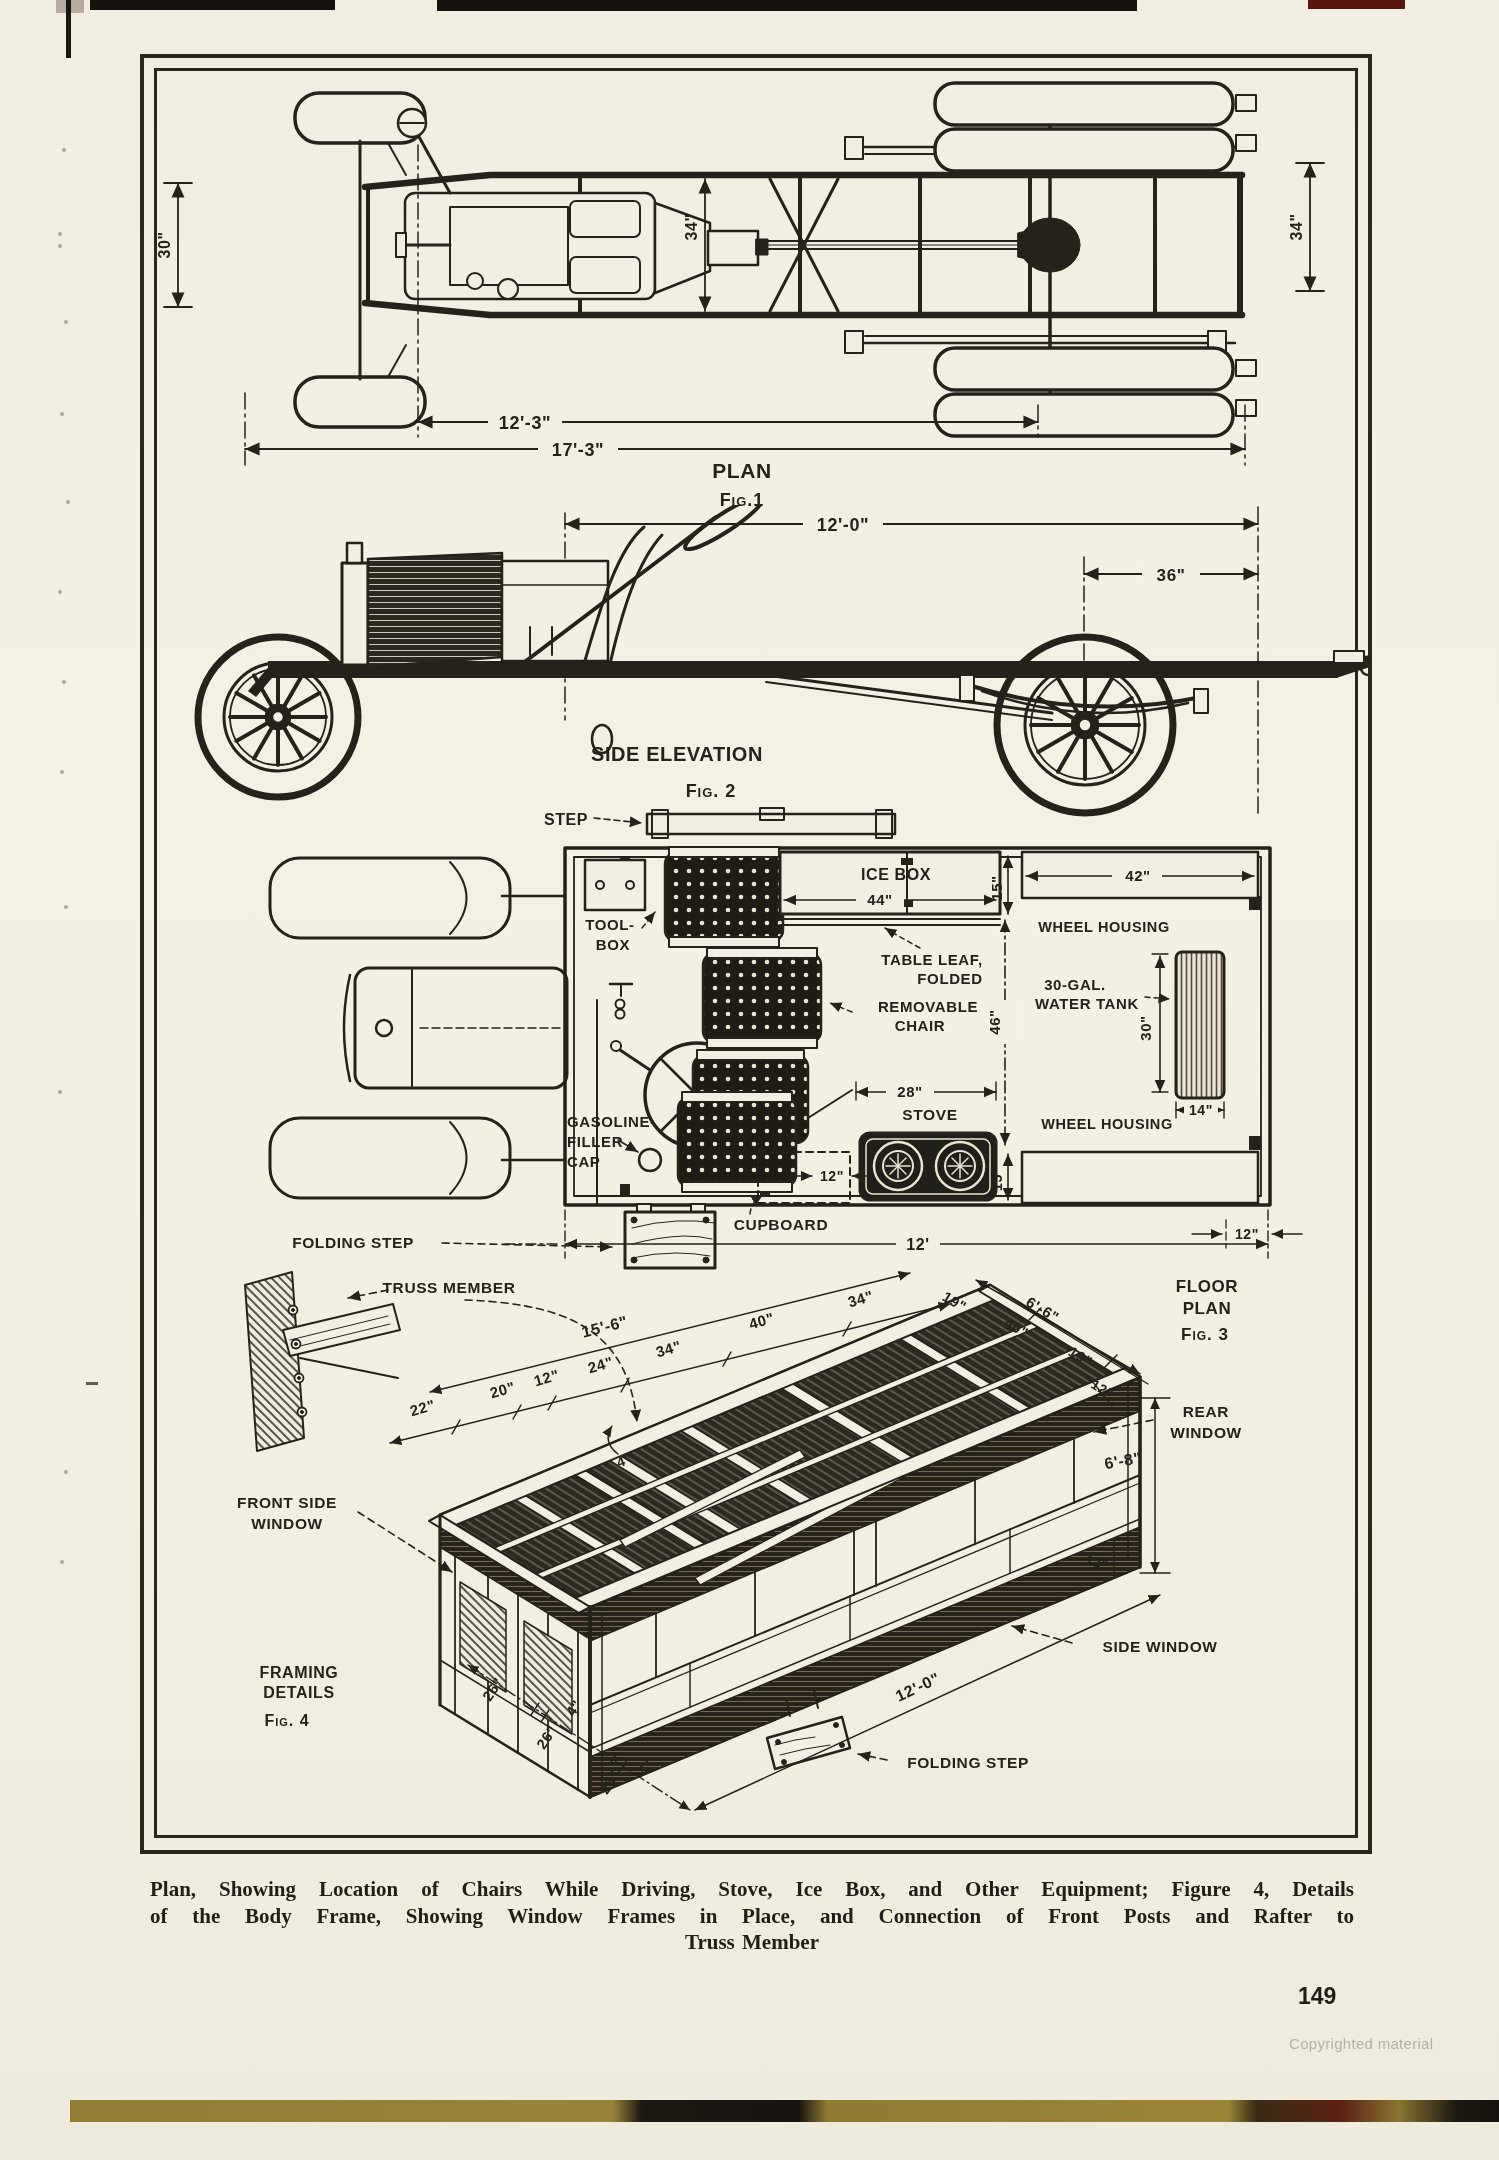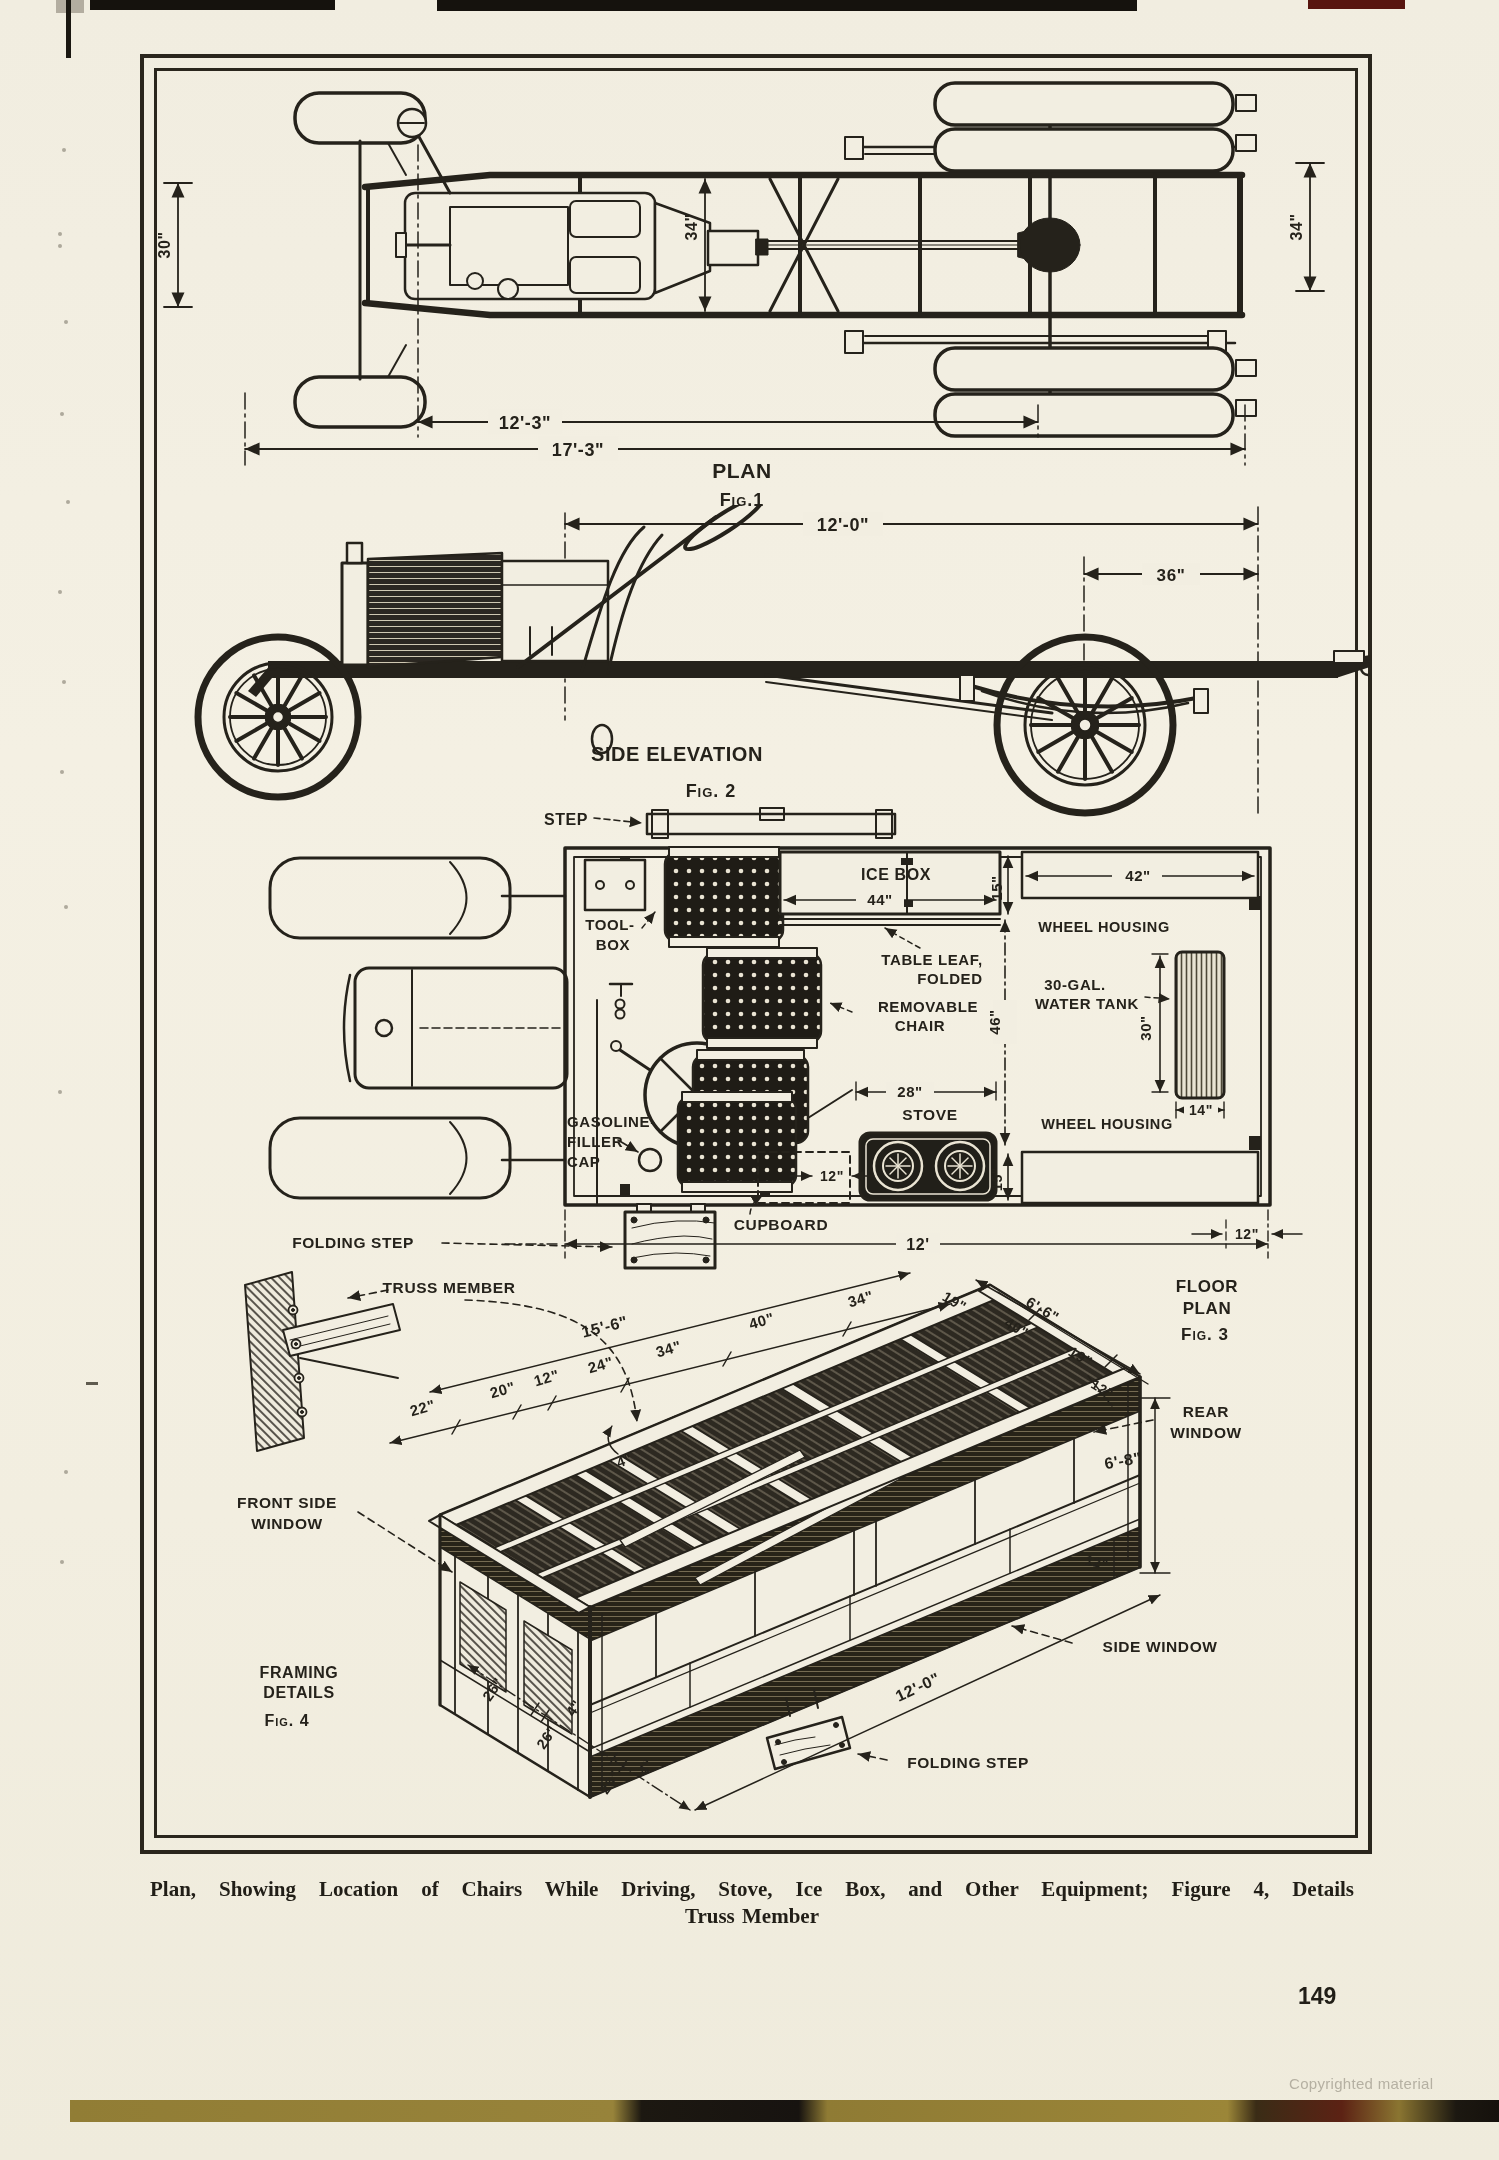--- a/index.html
+++ b/index.html
@@ -10,21 +10,21 @@
   .fig{position:absolute;}
   .fig text{font-family:"Liberation Sans",sans-serif;font-weight:700;fill:#25221b;stroke:none;letter-spacing:.6px;}
   .fig text.figlbl{font-variant:small-caps;letter-spacing:1px;}
   .frame-outer{left:140px;top:54px;width:1224px;height:1792px;border:4px solid #2a261d;}
   .frame-inner{left:154px;top:68px;width:1198px;height:1764px;border:3px solid #2a261d;}
   .caption{left:150px;top:1876px;width:1204px;color:#211e17;
            font-family:"Liberation Serif",serif;font-weight:700;font-size:21px;line-height:26.5px;word-spacing:2px;}
   .caption .jline{text-align:justify;text-align-last:justify;}
   .caption .cline{text-align:center;}
   .pagenum{left:1298px;top:1983px;font-family:Liberation Sans, sans-serif;font-weight:700;font-size:23px;color:#211e17;}
-  .copyright{left:1289px;top:2035px;font-size:15px;color:#b5b0a2;letter-spacing:.3px;margin-top:40px;}
+  .copyright{left:1289px;top:2035px;font-size:15px;color:#b5b0a2;letter-spacing:.3px;}
   .band-top{background:#15120d;height:10px;top:0;}
   .band-bottom{left:70px;top:2100px;width:1429px;height:22px;
      background:linear-gradient(90deg,#917d35 0%,#97833a 38%,#1c1811 40%,#171310 51%,#8f7b34 53%,#9b8638 81%,#3a2c16 83%,#5c2214 89%,#8a7531 93%,#1c1811 97%,#15110c 100%);}
   .mark{background:#6a6455;opacity:.5;border-radius:50%;width:4px;height:4px;}
   .dash-mark{background:#3a362b;width:12px;height:3px;opacity:.8;}
 </style>
 </head>
 <body>
 
 <div class="page">
@@ -661,18 +661,19 @@
       <text transform="translate(464,545) rotate(-55)" font-size="14.5" text-anchor="middle">26"</text>
 
       <text x="149" y="438" font-size="16" letter-spacing="1" text-anchor="middle">FRAMING</text>
       <text x="149" y="458" font-size="16" letter-spacing="1" text-anchor="middle">DETAILS</text>
       <text x="137" y="486" font-size="16" class="figlbl" text-anchor="middle">Fig. 4</text>
     </g>
   </svg>
 
   <div class="abs caption">
     <div class="jline">Plan, Showing Location of Chairs While Driving, Stove, Ice Box, and Other Equipment; Figure 4, Details</div>
+    <div class="jline">of the Body Frame, Showing Window Frames in Place, and Connection of Front Posts and Rafter to</div>
     <div class="cline">Truss Member</div>
   </div>
 
   <div class="abs pagenum">149</div>
   <div class="abs copyright">Copyrighted material</div>
 </div>
 
 </body></html>

